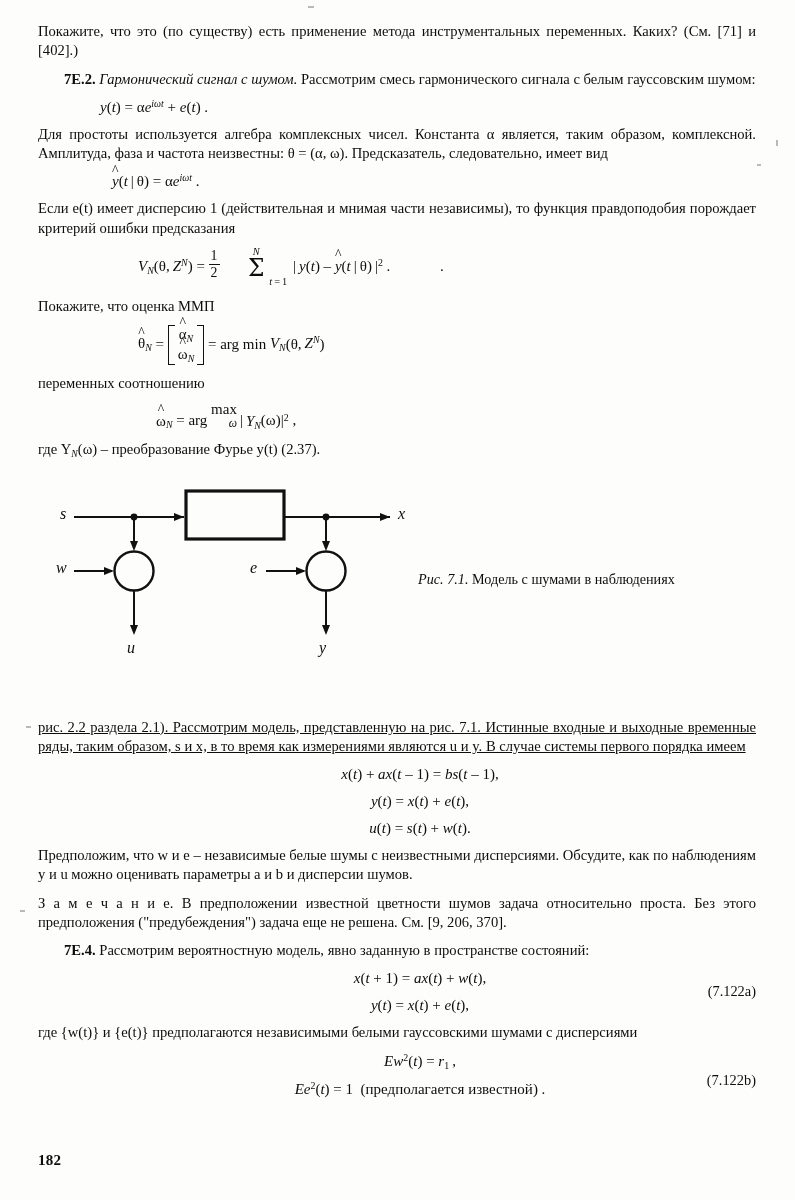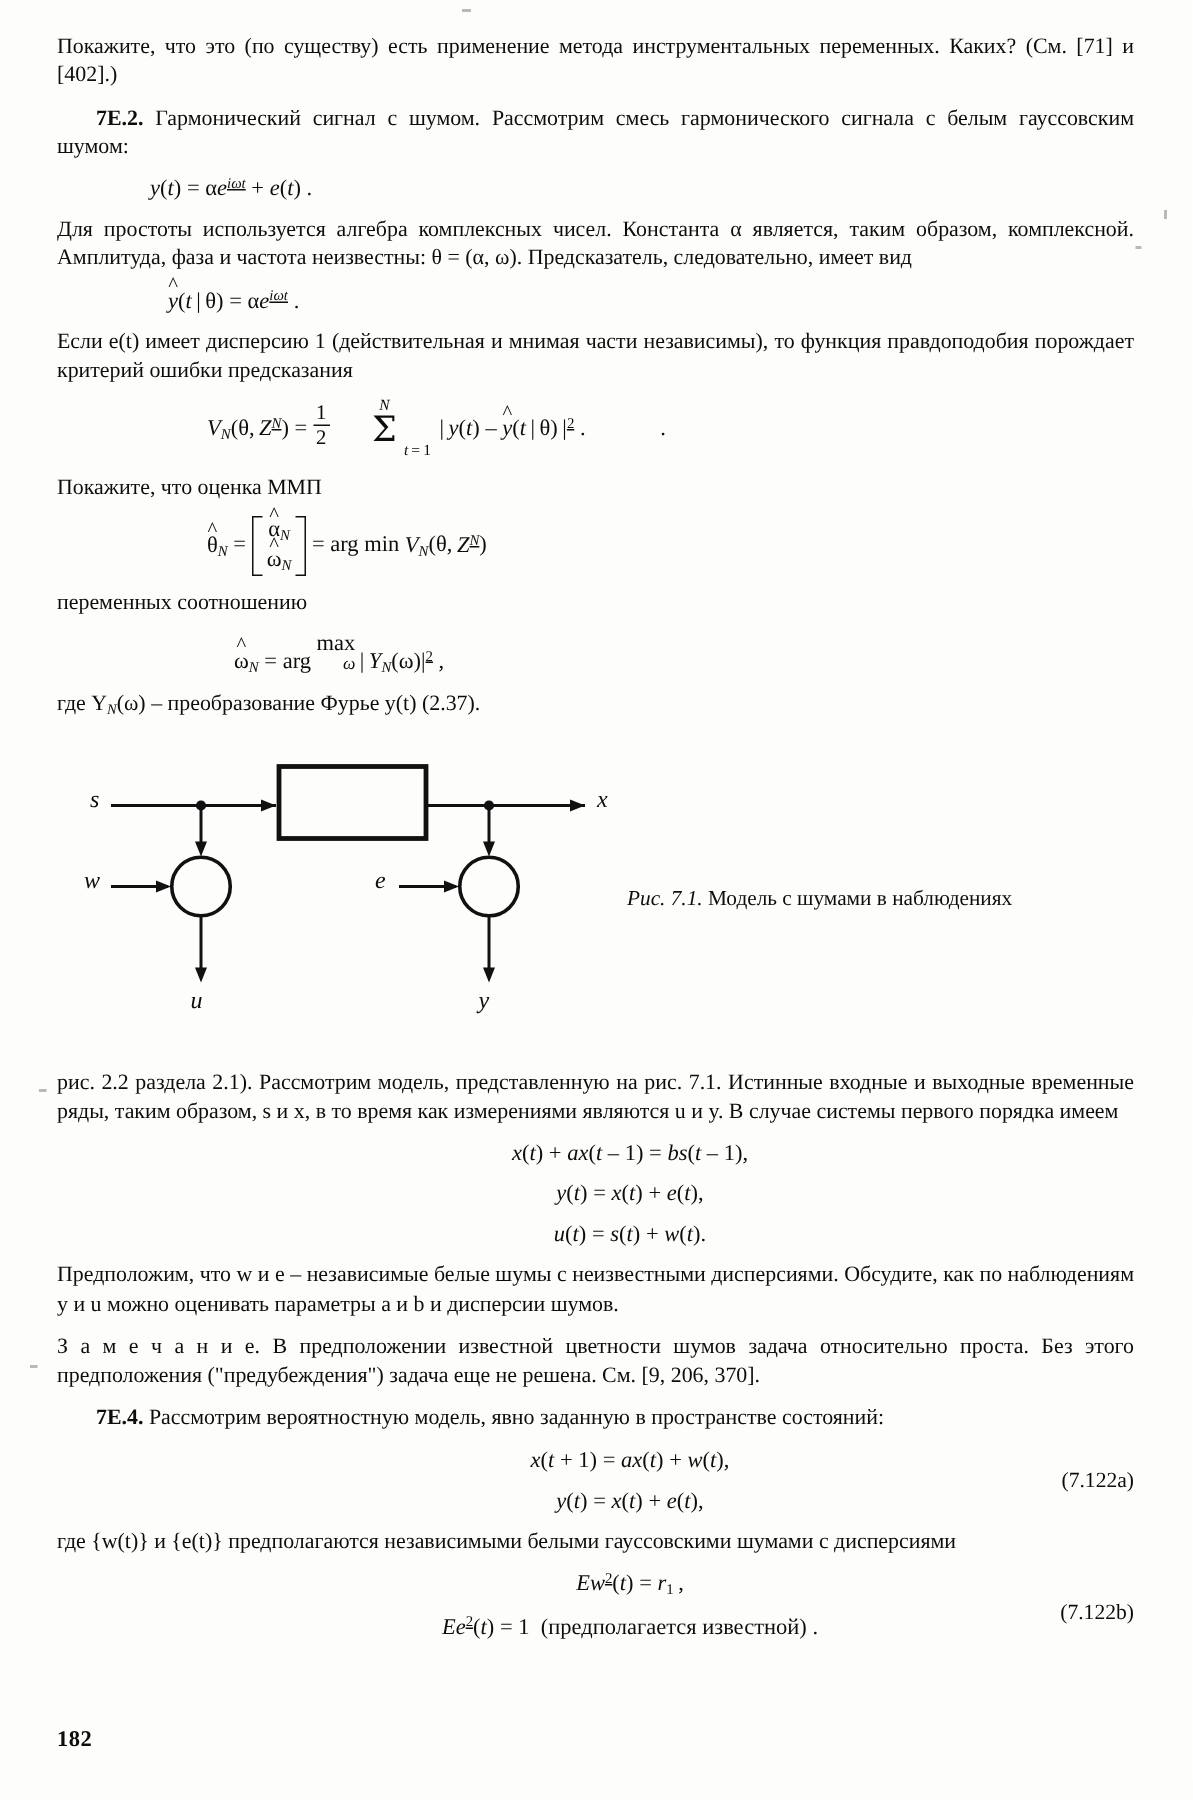--- a/index.html
+++ b/index.html
@@ -27,39 +27,39 @@
     font-size: 14.6px;
     line-height: 1.32;
     text-align: justify;
   }
   .para {
     margin-bottom: 9px;
   }
   .indent {
     text-indent: 26px;
   }
-  .it { }
+  .it { font-style: italic; }
   .bold { font-weight: bold; }
   .eq {
     margin: 7px 0 9px 0;
     font-family: "Liberation Serif", serif;
     font-size: 15px;
     line-height: 1.2;
   }
   .eq-ind { padding-left: 62px; }
   .eq-ind2 { padding-left: 74px; }
   .eq-ind3 { padding-left: 46px; text-align: center; }
   .eq-ind4 { padding-left: 100px; }
   .eq-ind5 { padding-left: 118px; }
 
   
   .i { font-style: italic; }
   sub, sup { font-size: 66%; }
   sub { vertical-align: -0.28em; }
-  sup { vertical-align: 0.48em; text-decoration: underline; }
+  sup { vertical-align: 0.48em; }
   .hat {
     position: relative;
     display: inline-block;
   }
   .hat > .hatmark {
     position: absolute;
     top: -0.62em;
     left: 50%;
     transform: translateX(-50%);
     font-size: 0.92em;
@@ -121,21 +121,21 @@
   }
   .fig-caption {
     position: absolute;
     left: 380px;
     top: 92px;
     font-size: 14.2px;
   }
   .fig-caption .rid { font-style: italic; }
 
   
-  .tail { margin-top: 4px; }
+  .tail { margin-top: 29px; text-decoration: underline; }
   .eqline { position: relative; }
   .eqnum {
     position: absolute;
     right: 0;
     top: 0;
     font-size: 14.4px;
   }
   .pagenum {
     position: absolute;
     left: 38px;

